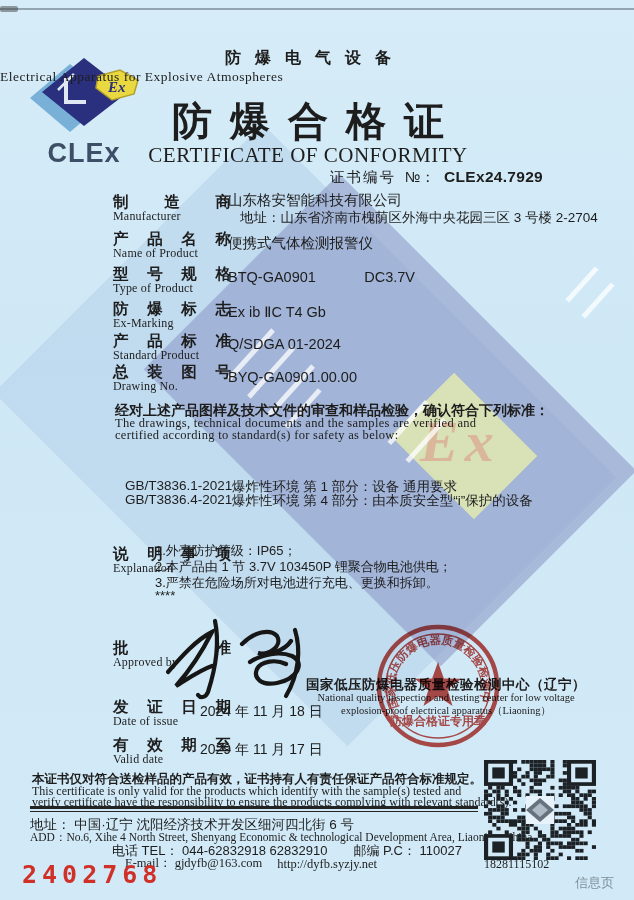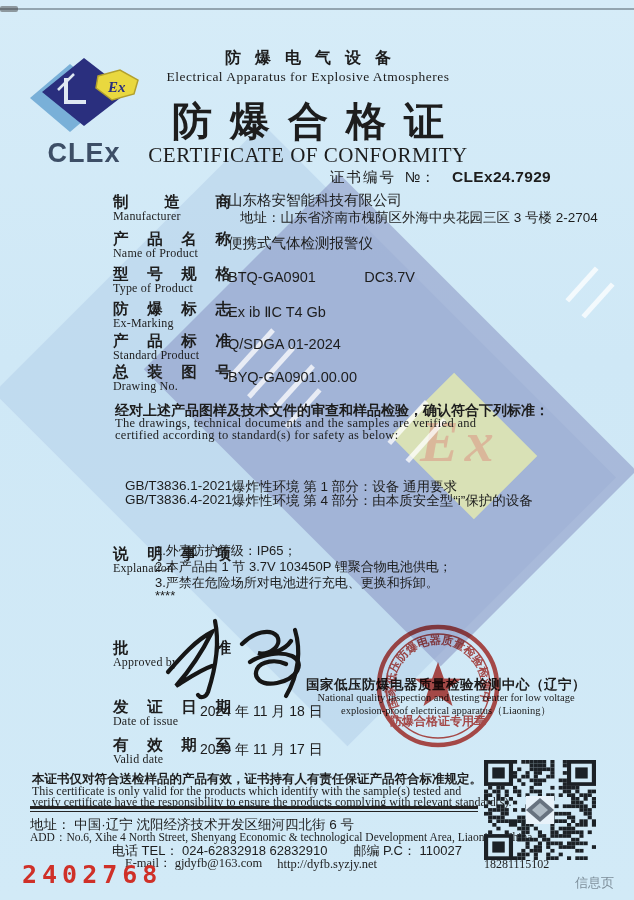--- a/index.html
+++ b/index.html
@@ -18,26 +18,26 @@
   .wm{pointer-events:none;}
   .wm-light{left:105px;top:235px;width:400px;height:400px;background:#b4cfe9;opacity:.55;transform:rotate(45deg) scale(1.25,.95);}
   .wm-slate{left:215px;top:245px;width:350px;height:350px;background:#8f9cc8;opacity:.62;transform:rotate(45deg) scale(1.2,.79);}
   .wm-yellow{left:408px;top:390px;width:112px;height:112px;background:#e7ecae;opacity:.8;transform:rotate(45deg) scale(1.05,.8);}
   .wm-ex{left:420px;top:408px;width:120px;height:80px;font-family:"Liberation Serif",serif;font-weight:bold;font-style:italic;font-size:58px;color:rgba(219,150,132,.55);letter-spacing:6px;}
   .stripe{height:5px;background:rgba(255,255,255,.75);transform:rotate(-48deg);}
   
   .logo-svg{left:24px;top:50px;}
   .logo-text{left:28px;top:138px;width:112px;text-align:center;font-size:27px;font-weight:bold;color:#3d4e66;letter-spacing:1px;}
   .sub-cn{left:0;top:48px;width:616px;text-align:center;font-size:16px;font-weight:bold;letter-spacing:14px;text-indent:14px;font-family:Liberation Mono, monospace;}
-  .sub-en{left:0;top:69px;width:616px;text-align:center;font-size:13.5px;letter-spacing:.5px;}
+  .sub-en{left:0;top:69px;width:616px;text-align:left;font-size:13.5px;letter-spacing:.5px;}
   .title-cn{left:0;top:94px;width:616px;text-align:center;font-size:40px;font-weight:bold;letter-spacing:18px;text-indent:18px;}
   .title-en{left:0;top:143px;width:616px;text-align:center;font-size:21px;letter-spacing:.5px;}
   .certno{left:330px;top:168px;font-size:14.5px;display:flex;gap:9px;align-items:baseline;}
   .certno .no-label{letter-spacing:2px;}
-  .certno b{font-size:15.5px;letter-spacing:.3px;margin-left:8px;}
+  .certno b{font-size:15.5px;letter-spacing:.3px;}
   
   .zh-label{position:absolute;left:113px;width:118px;font-size:15.5px;font-weight:bold;text-align:justify;text-align-last:justify;white-space:pre-wrap;}
   .en-label{position:absolute;left:113px;font-size:12px;letter-spacing:.2px;}
   .f-value{position:absolute;left:228px;font-size:14.5px;white-space:pre-wrap;}
   .f-value2{position:absolute;left:240px;font-size:13.5px;white-space:pre-wrap;}
   
   .ver-cn{left:115px;top:402px;font-size:14px;font-weight:bold;}
   .ver-en{position:absolute;left:115px;font-size:12.5px;letter-spacing:.3px;}
   .std-code{position:absolute;left:125px;font-size:13.5px;}
   .std-desc{position:absolute;left:232px;font-size:13.5px;}
@@ -184,21 +184,21 @@
 
   <div class="abs note-cn">本证书仅对符合送检样品的产品有效，证书持有人有责任保证产品符合标准规定。</div>
   <div class="note-en serif" style="top:784px">This certificate is only valid for the products which identify with the sample(s) tested and</div>
   <div class="note-en serif" style="top:795px">verify certificate have the responsibility to ensure the products complying with relevant standard(s).</div>
 
   <div class="abs divider"></div>
 
   <div class="abs addr-cn">地址： 中国·辽宁 沈阳经济技术开发区细河四北街 6 号</div>
   <div class="abs addr-en serif">ADD：No.6, Xihe 4 North Street, Shenyang Economic &amp; technological Development Area, Liaoning, China</div>
   <div class="abs tel-row">
-    <span>电话 TEL： 024-62832918 62832910</span>
+    <span>电话 TEL： 044-62832918 62832910</span>
     <span>邮编 P.C： 110027</span>
   </div>
   <div class="abs mail-row">
     <span class="serif">E-mail： gjdyfb@163.com</span>
     <span class="serif">http://dyfb.syzjy.net</span>
     <span class="serif phone-far">18281115102</span>
   </div>
 
   <svg class="abs qr" id="qr-svg" width="112" height="100" viewBox="0 0 112 100">
       <rect x="29.0" y="0.0" width="4.1" height="3.7" fill="#1c2126"></rect>

